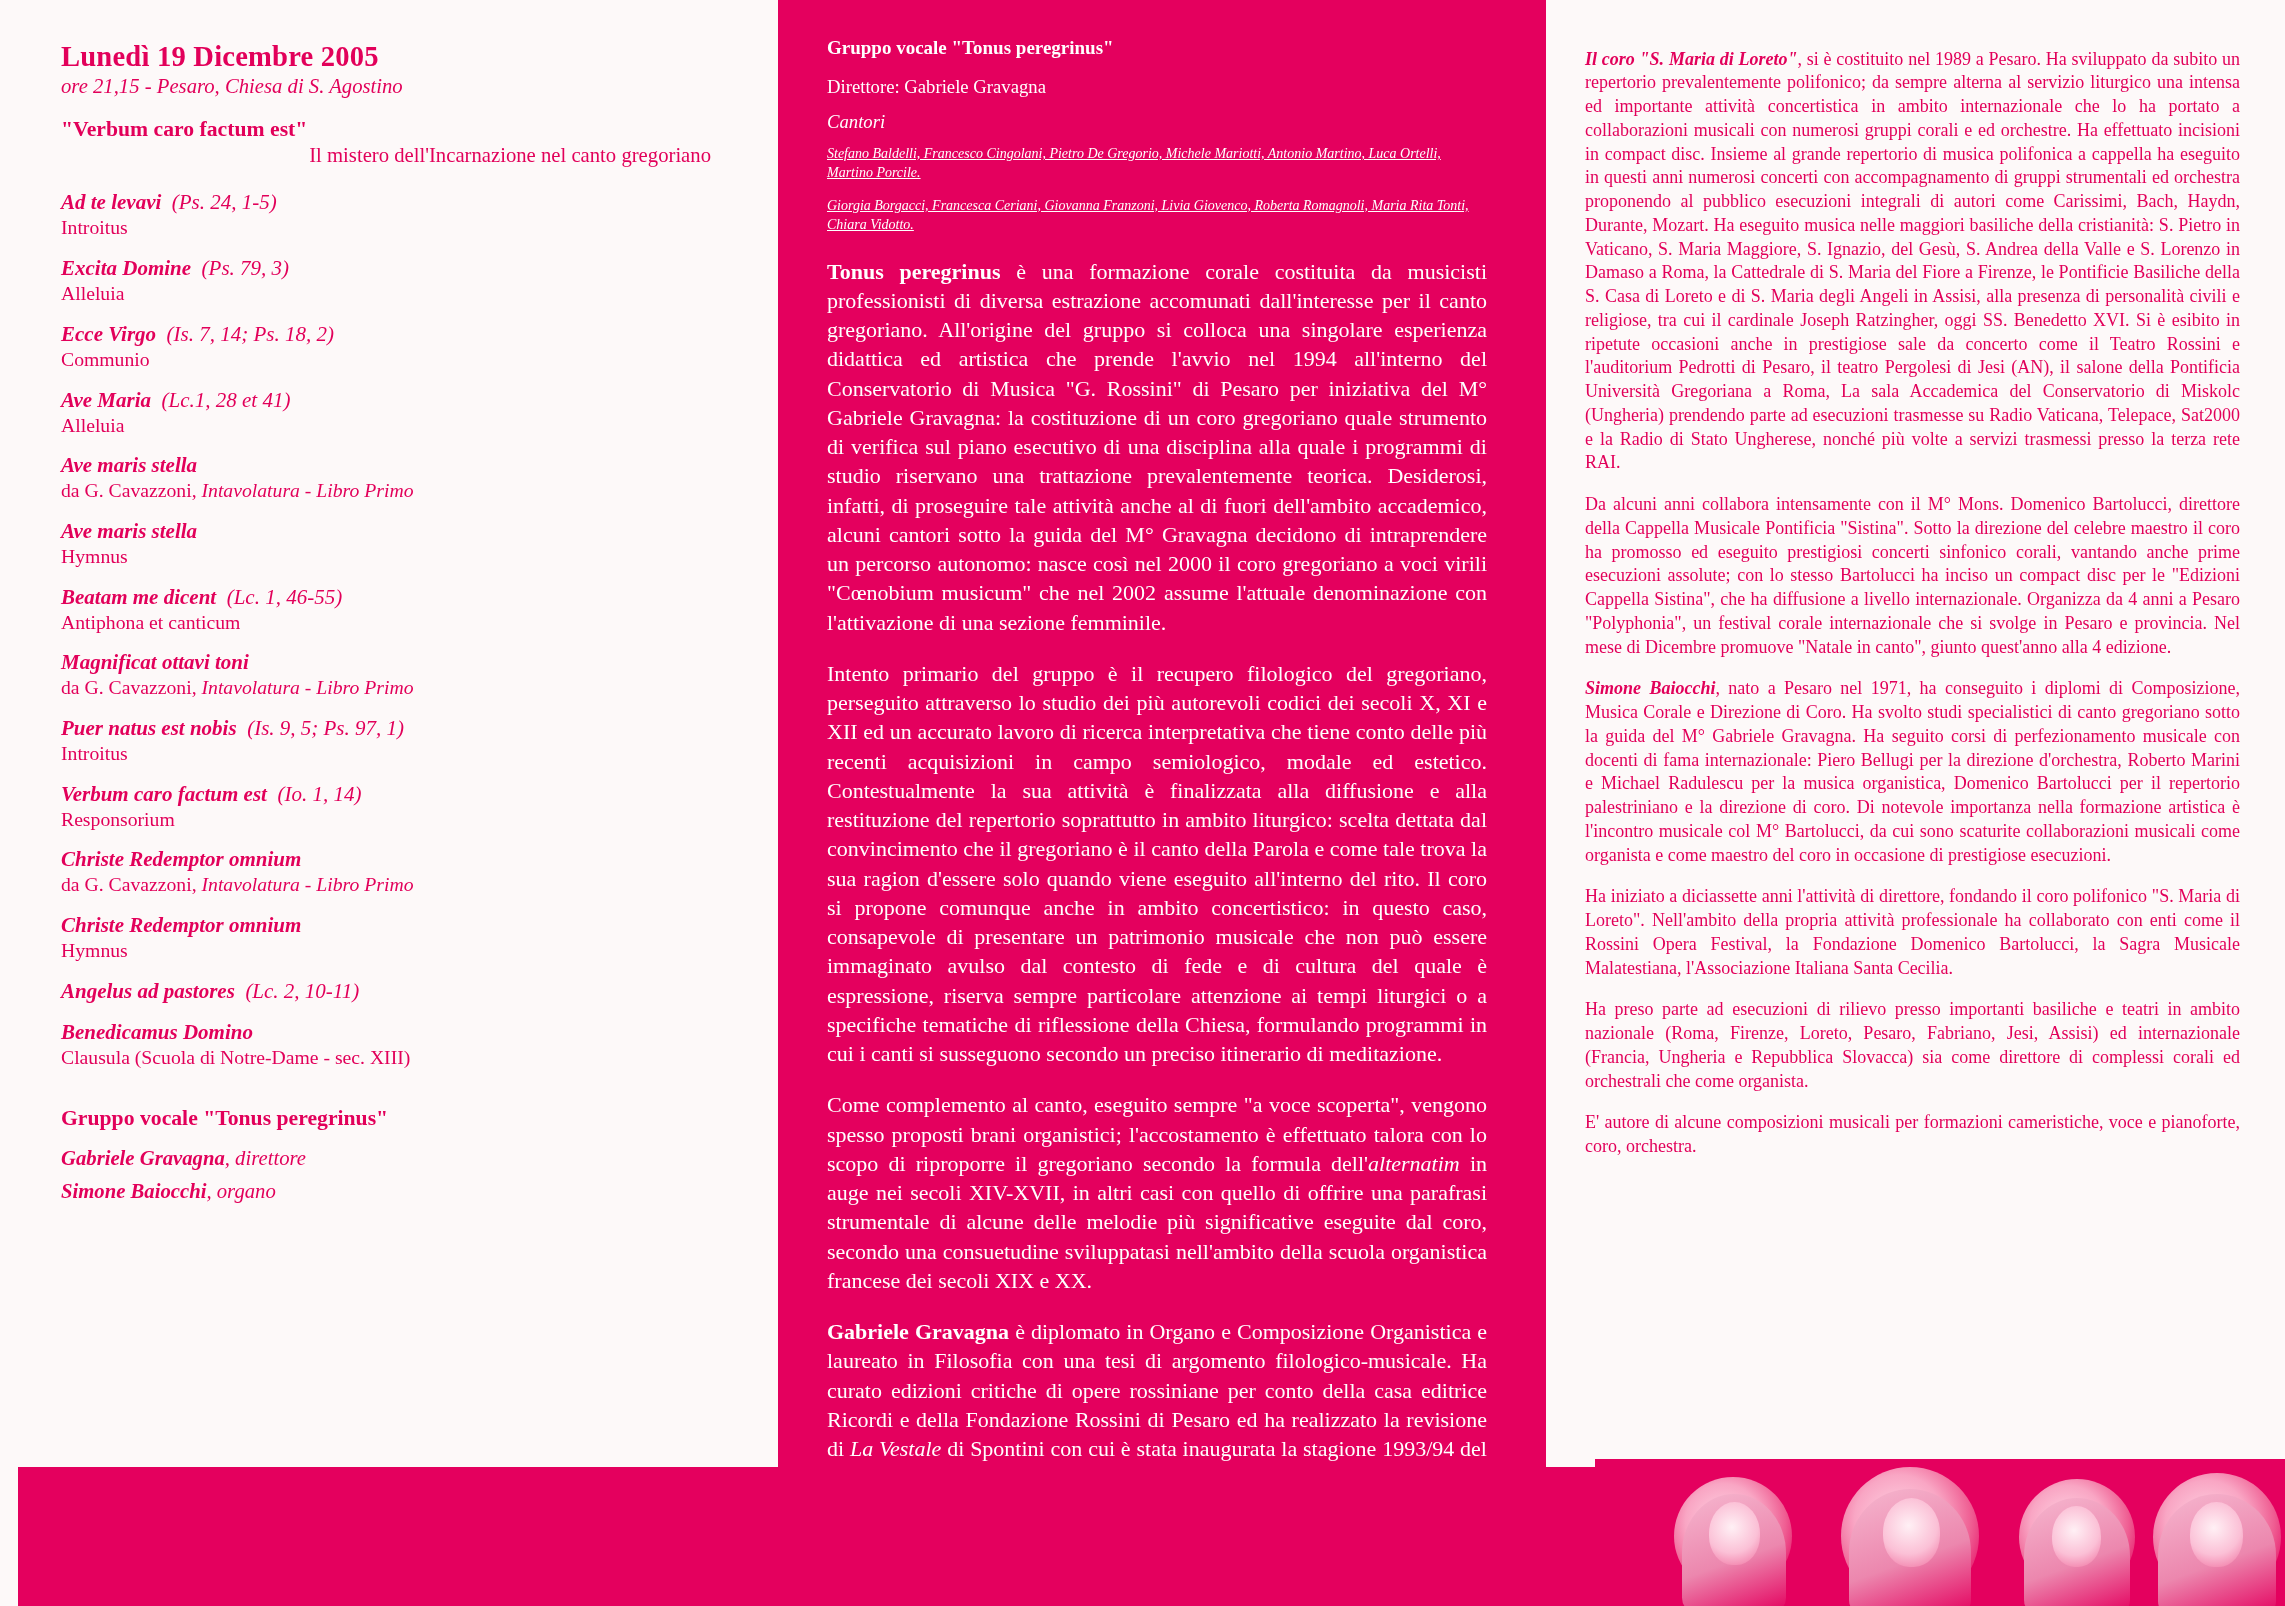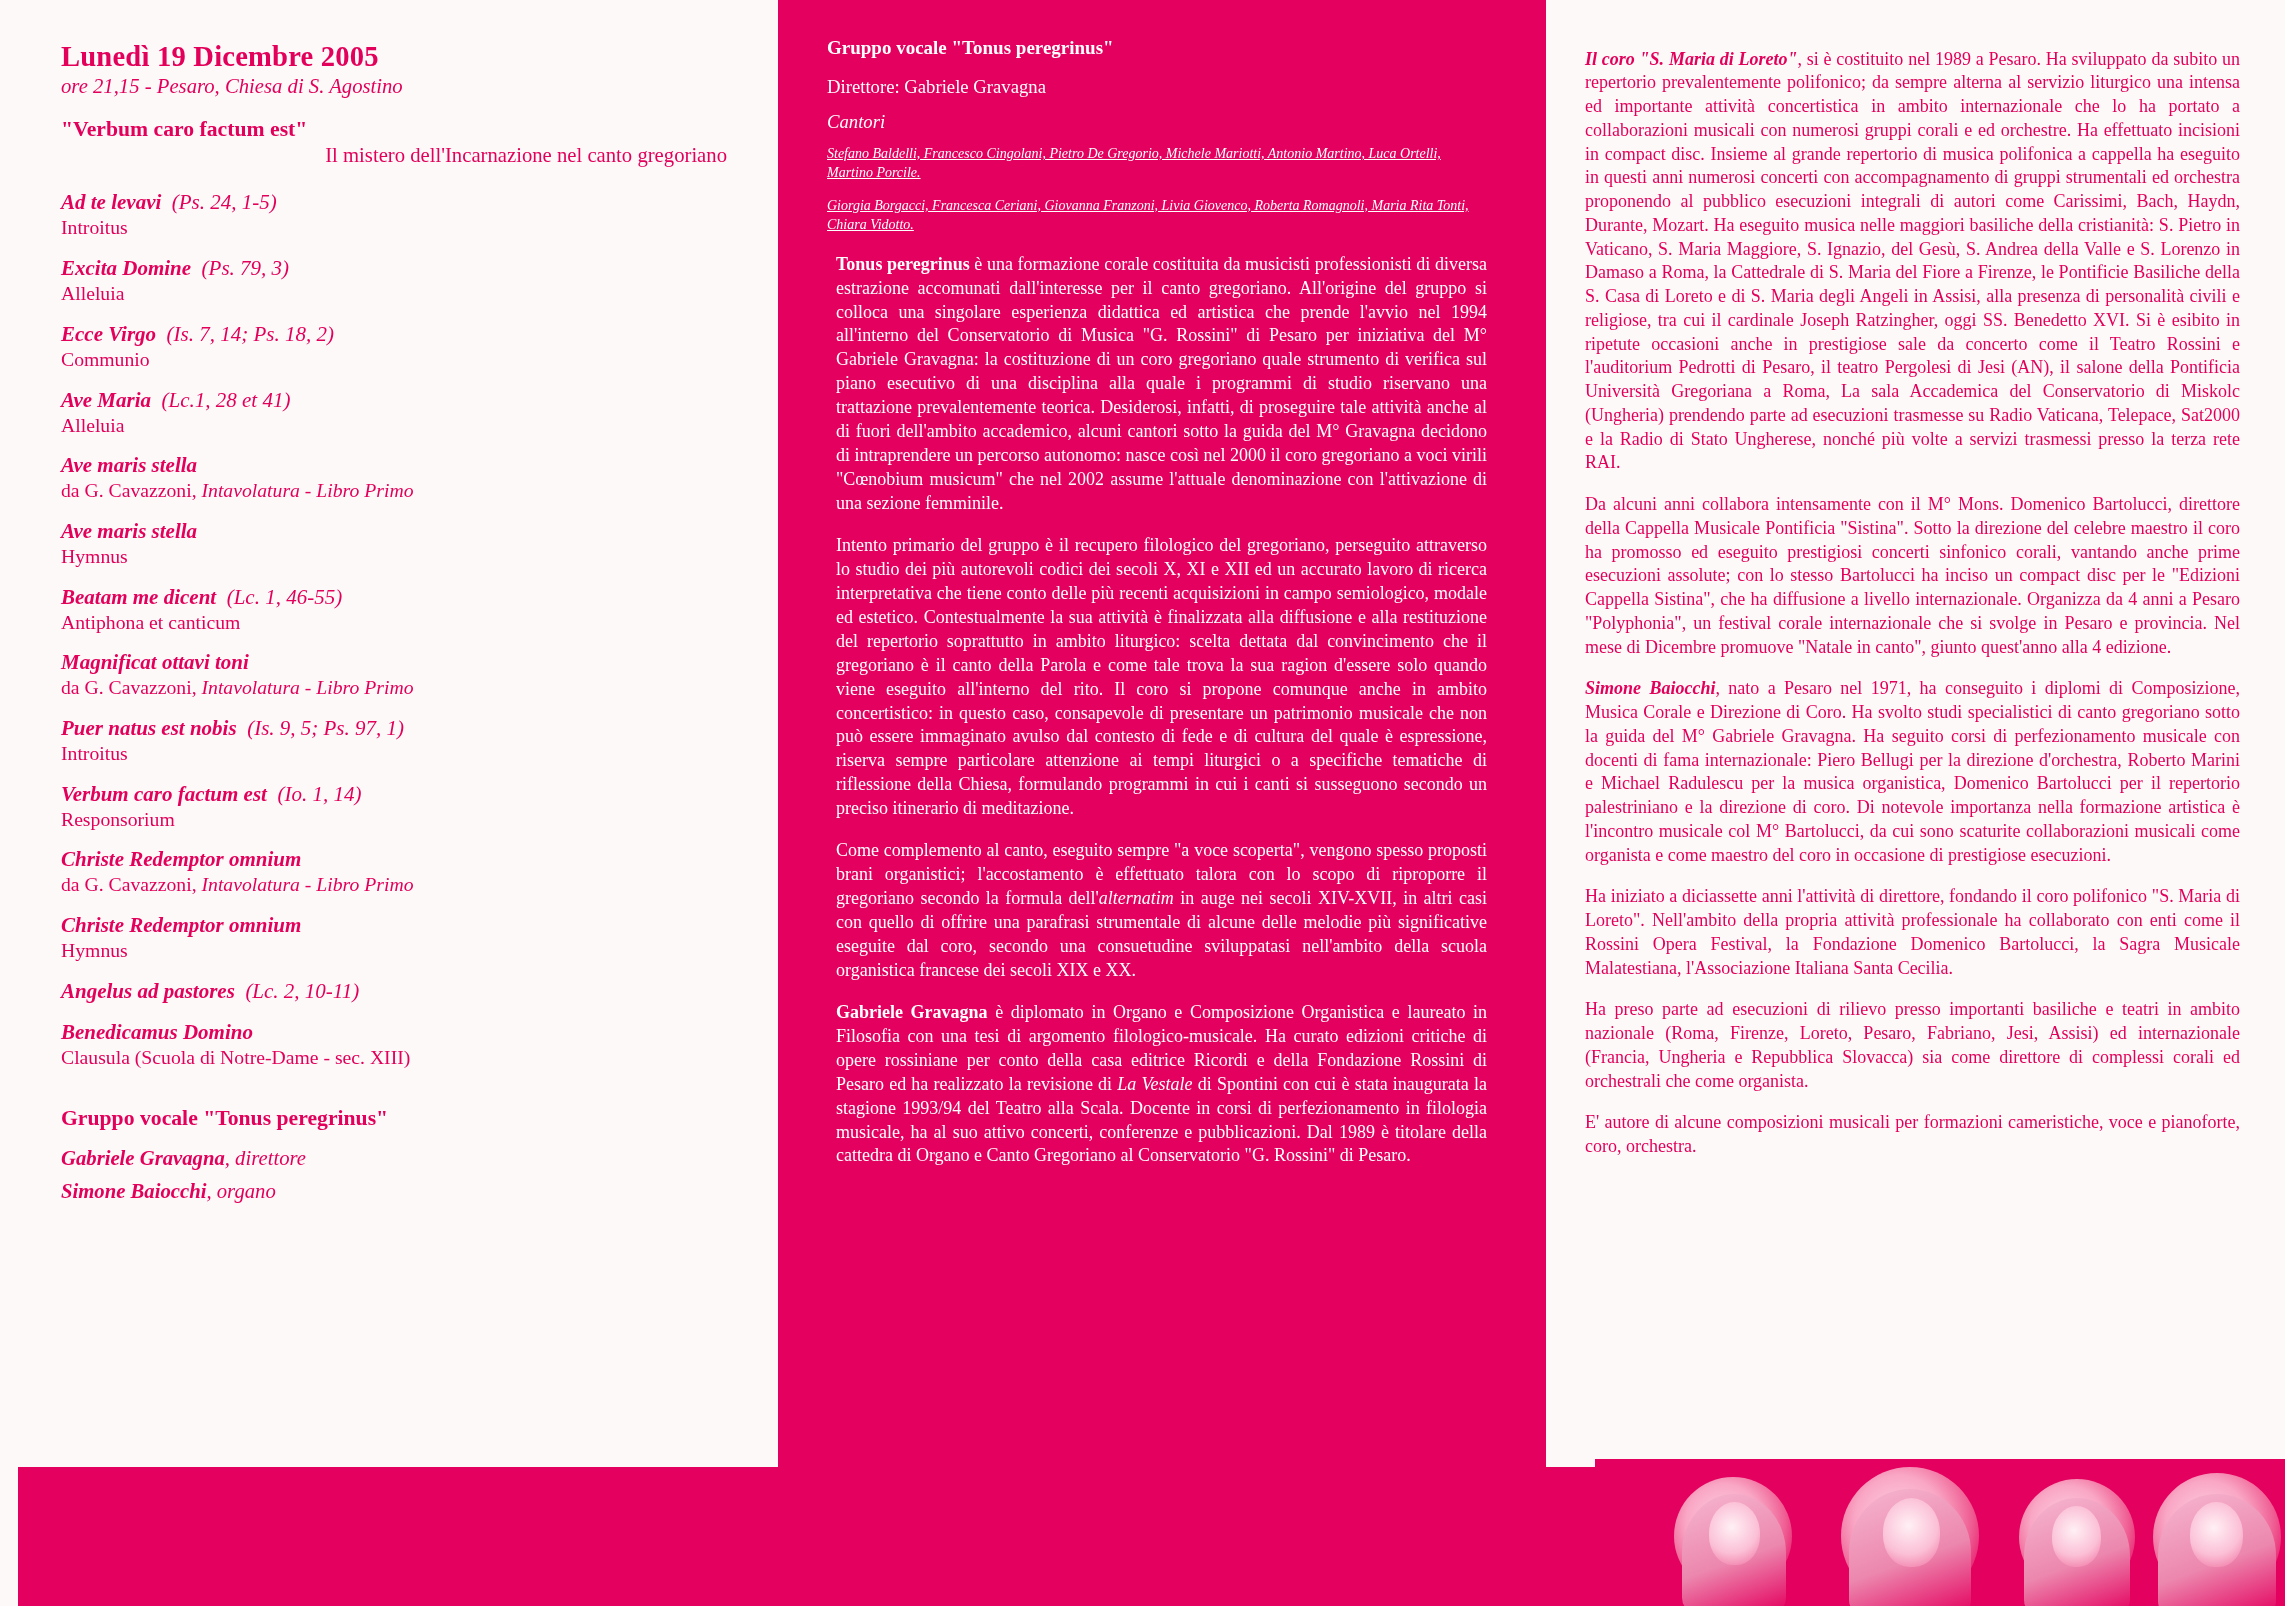--- a/index.html
+++ b/index.html
@@ -18,21 +18,21 @@
     position: absolute;
     inset: 0;
     display: flex;
     background: #fdfafa;
   }
 
   
   .col-left {
     width: 778px;
     background: #fdf9f9;
-    padding: 33px 51px 0 61px;
+    padding: 33px 67px 0 61px;
     box-sizing: border-box;
     color: #d8004e;
     position: relative;
   }
   .date-title {
     font-size: 28.6px;
     font-weight: bold;
     color: #e2005a;
     letter-spacing: 0.2px;
     margin: 7.9px 0 2px 0;
@@ -124,26 +124,25 @@
   }
   .mid-names {
     font-size: 14px;
     font-style: italic;
     font-family: "Liberation Serif", serif;
     line-height: 1.35;
     margin-bottom: 13.8px;
     text-decoration: underline;
   }
   .mid-para {
-    font-size: 18px;
+    font-size: 22px;
     font-family: "Liberation Serif", serif;
     line-height: 1.33;
     text-align: justify;
     margin-bottom: 14.8px;
-    margin-left: 9px;
   }
   .mid-para b { font-weight: bold; }
   .mid-para i { font-style: italic; }
 
   
   .col-right {
     flex: 1;
     background: #fdf9f9;
     padding: 29.6px 45px 0 39px;
     box-sizing: border-box;

